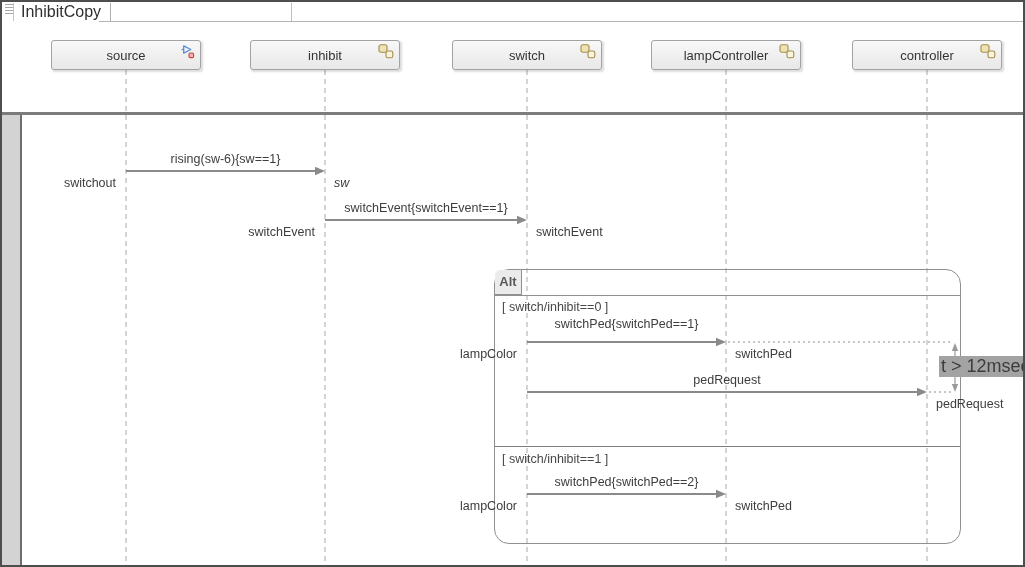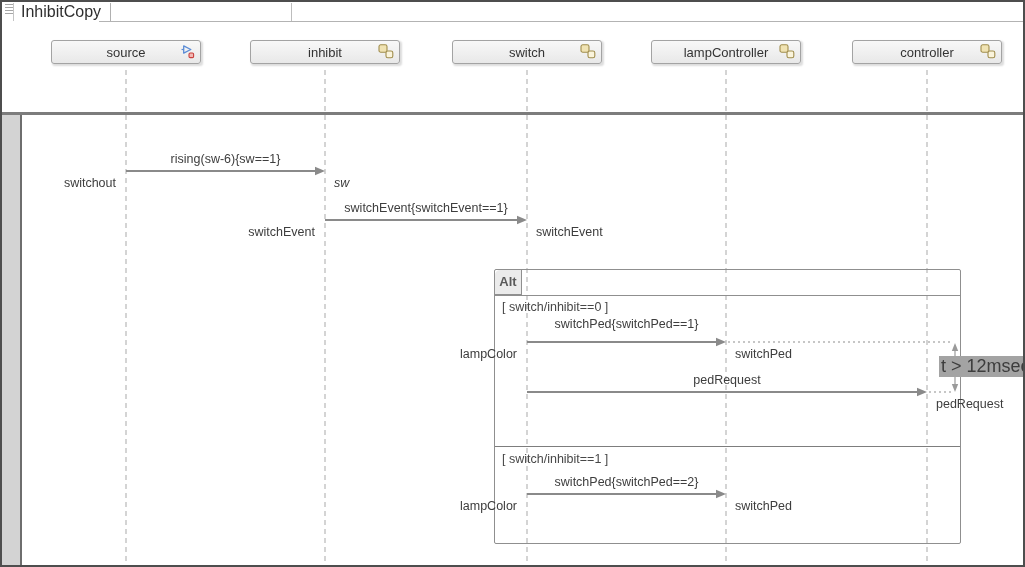--- a/index.html
+++ b/index.html
@@ -15,35 +15,35 @@
   .tab{left:11px;top:1px;height:18px;box-sizing:border-box;background:#fff;
     border-left:1px solid #c4c4c4;border-right:1px solid #b0b0b0;
     padding:0 9px 0 7px;font-size:16px;color:#2e2e2e;line-height:18px;white-space:nowrap;}
   .tabline{top:19px;left:97px;right:0;height:1px;background:#b3b3b3;}
   .tabsep{left:289px;top:1px;width:1px;height:18px;background:#bdbdbd;}
   
   .separator{left:0;right:0;top:110px;height:3px;background:#7c7c7c;}
   .gutter{left:0;top:113px;bottom:0;width:18px;background:#d3d3d3;}
   .gutter-edge{left:18px;top:113px;bottom:0;width:2px;background:#6e6e6e;}
   
-  .head{top:38px;width:150px;height:24px;box-sizing:border-box;z-index:2;
+  .head{top:38px;width:150px;height:30px;box-sizing:border-box;z-index:2;
     border:1px solid #a3a3a3;border-radius:3px;
     background:linear-gradient(#f8f8f8,#e8e8e8);
     box-shadow:1.5px 1.5px 2px rgba(0,0,0,0.14);
     display:flex;align-items:center;justify-content:center;
     font-size:13px;color:#333;}
   .head .icon{position:absolute;top:3px;right:4px;width:17px;height:15px;}
   
   #diagram-svg{position:absolute;left:0;top:0;z-index:1;}
   
   .msglabel{position:absolute;z-index:3;white-space:nowrap;font-size:12.5px;color:#3d3d3d;}
   .center{text-align:center;}
   .right{text-align:right;}
   
-  .frag{position:absolute;z-index:2;border:1.4px solid #8f8f8f;border-radius:2px;background:transparent;}
+  .frag{position:absolute;z-index:2;border:1.4px solid #8f8f8f;border-radius:15px;background:transparent;}
   .frag-title{position:absolute;left:0;top:0;width:27px;height:25px;box-sizing:border-box;
     background:#ebebeb;border-right:1.3px solid #8f8f8f;border-bottom:1.3px solid #8f8f8f;
     border-top-left-radius:5px;font-size:13px;font-weight:bold;color:#5a5a5a;
     text-align:center;line-height:24px;}
   .frag-headerline{position:absolute;left:0;right:0;top:25px;border-top:1.3px solid #8f8f8f;}
   .frag-divider{position:absolute;left:0;right:0;border-top:1.6px solid #7d7d7d;}
   .frag-guard{position:absolute;left:7px;font-size:12.5px;color:#474747;white-space:nowrap;}
   .duration-label{position:absolute;z-index:3;font-size:18px;color:#3d3d3d;
     background:#a3a3a3;padding:0 2px;white-space:nowrap;}
 </style>

